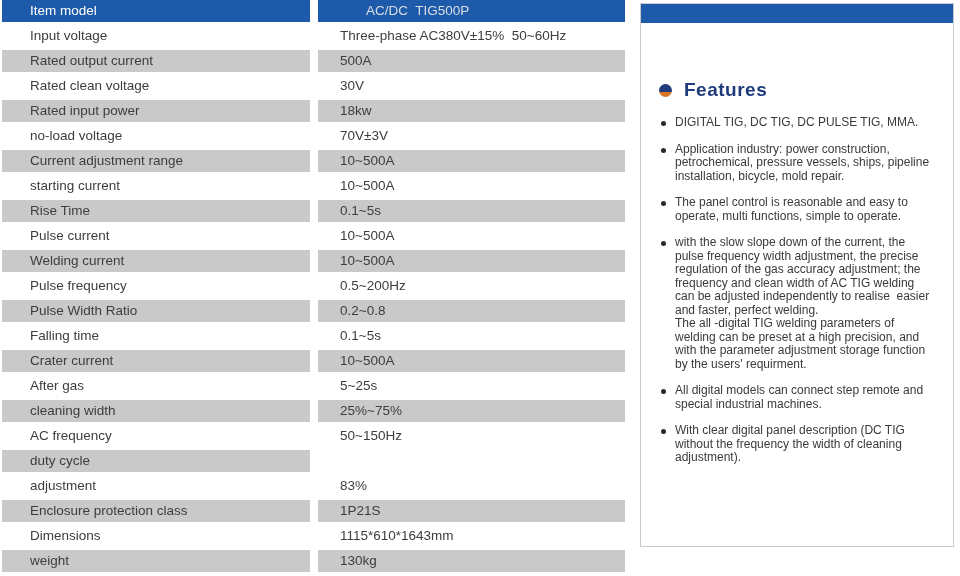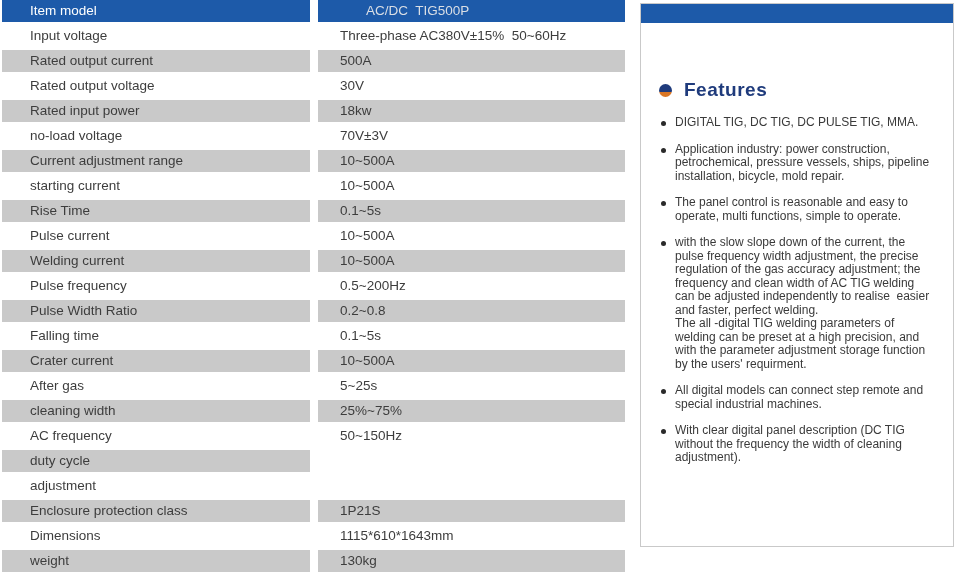--- a/index.html
+++ b/index.html
@@ -54,21 +54,21 @@
         </div>
       <div class="row">
           <div class="band">
             <div class="cell label">Rated output current</div>
             <div class="gap"></div>
             <div class="cell value">500A</div>
           </div>
         </div>
       <div class="row">
           <div class="band">
-            <div class="cell label">Rated output voltage</div>
+            <div class="cell label">Rated clean voltage</div>
             <div class="gap"></div>
             <div class="cell value">30V</div>
           </div>
         </div>
       <div class="row">
           <div class="band">
             <div class="cell label">Rated input power</div>
             <div class="gap"></div>
             <div class="cell value">18kw</div>
           </div>
@@ -167,20 +167,21 @@
       <div class="row">
           <div class="band">
             <div class="cell label">duty cycle</div>
             <div class="gap"></div>
           </div>
         </div>
       <div class="row">
           <div class="band">
             <div class="cell label">adjustment</div>
             <div class="gap"></div>
+            <div class="cell value">83%</div>
           </div>
         </div>
       <div class="row">
           <div class="band">
             <div class="cell label">Enclosure protection class</div>
             <div class="gap"></div>
             <div class="cell value">1P21S</div>
           </div>
         </div>
       <div class="row">

